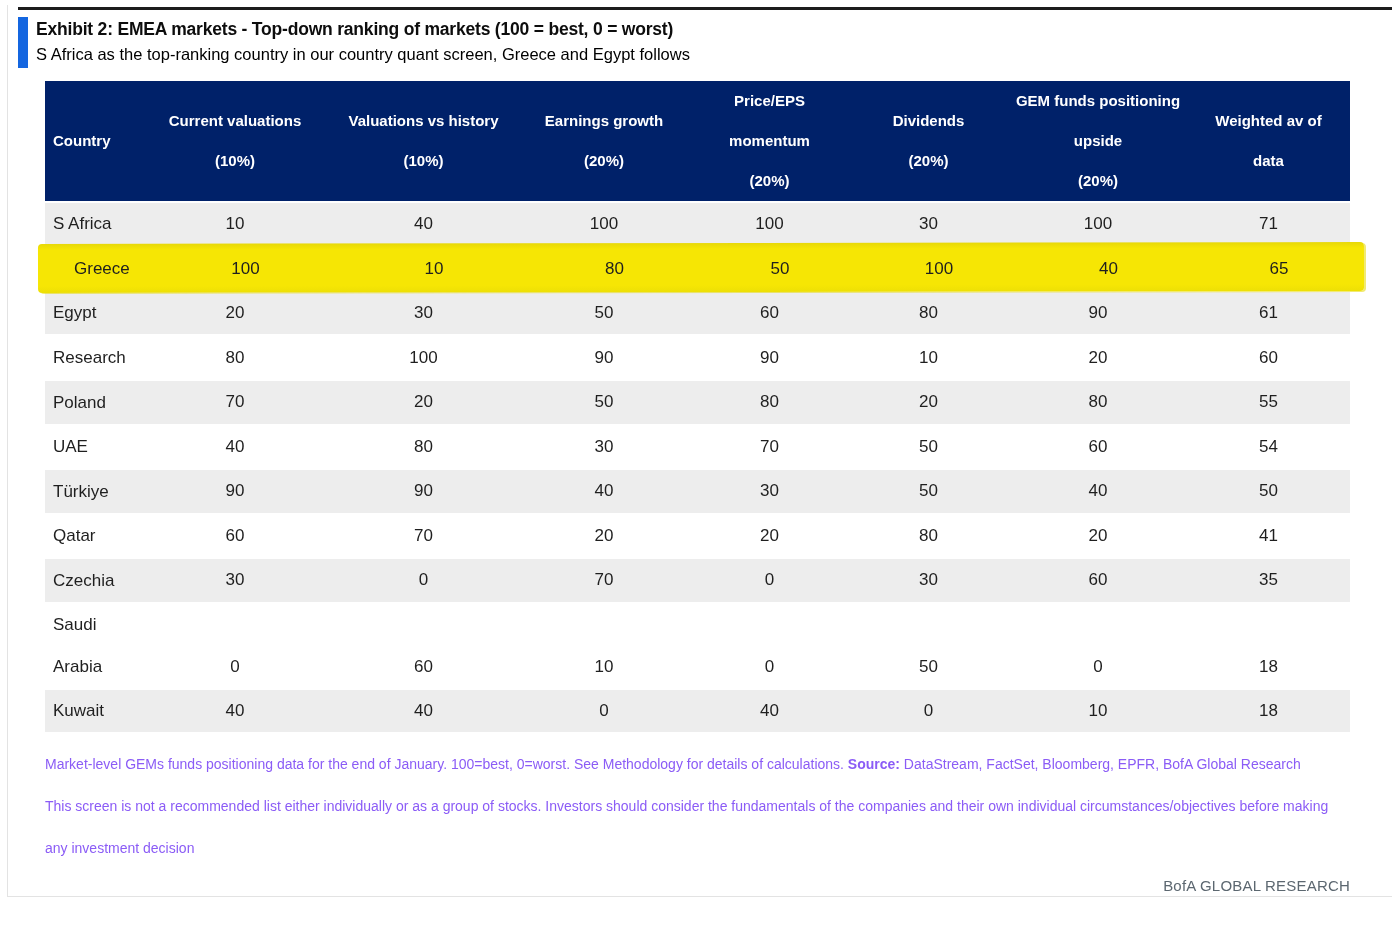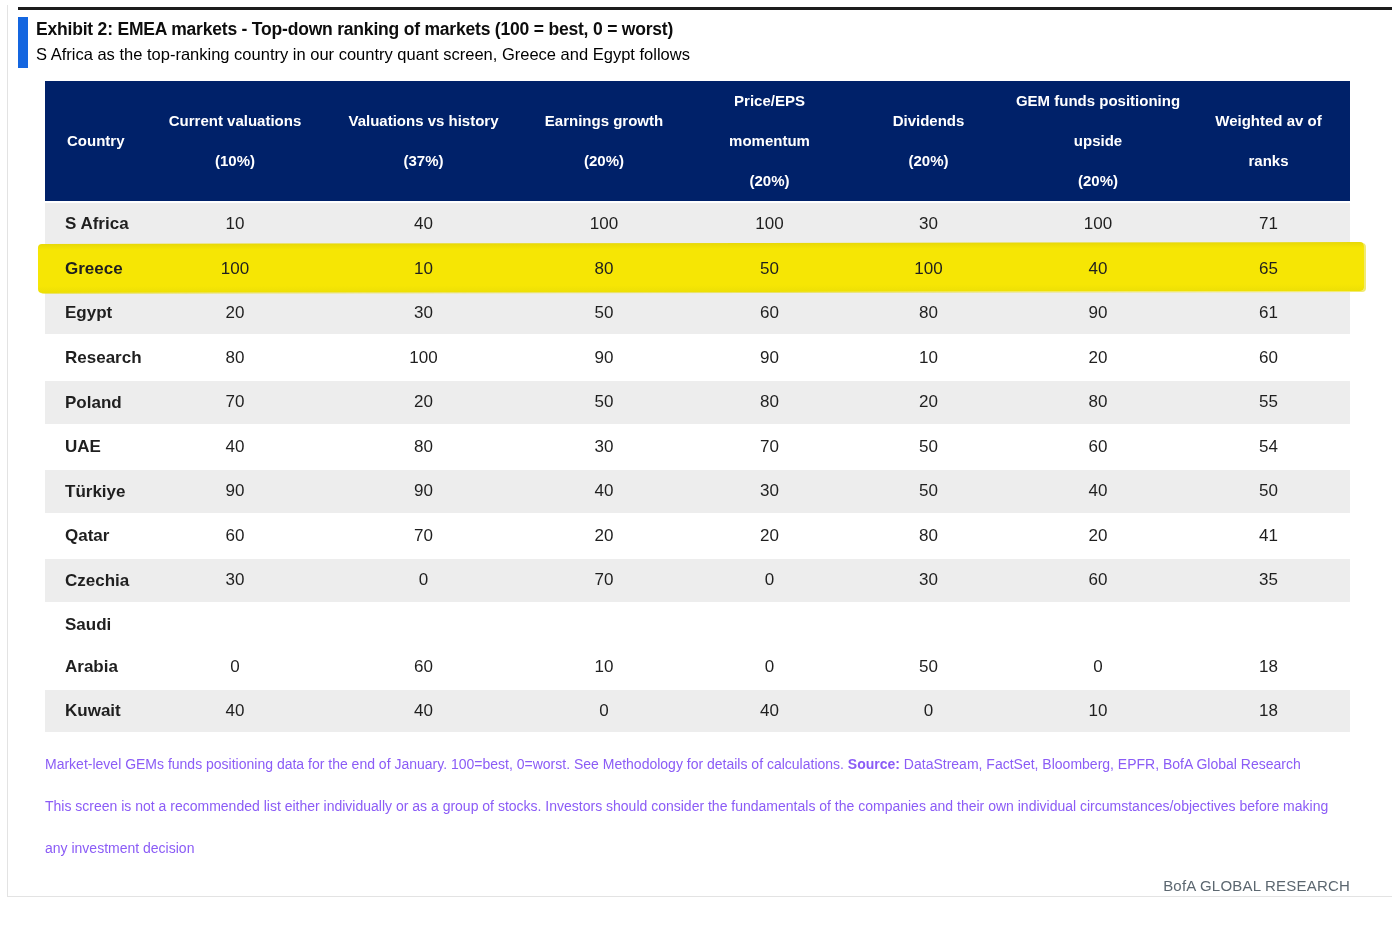--- a/index.html
+++ b/index.html
@@ -19,32 +19,32 @@
   .subtitle { font-size:16.5px; font-weight:400; color:#000000; line-height:1.55; }
 
   .content { margin-left:45px; width:1305px; }
   .table { margin-top:13px;
     --cols: 95px 190px 187px 174px 157px 161px 178px 163px; }
 
   .thead { display:grid; grid-template-columns:var(--cols); height:122px; background:#002169;
            border-bottom:2px solid #fff; }
   .th { display:flex; flex-direction:column; justify-content:center; text-align:center;
         color:#ffffff; font-weight:700; font-size:15px; line-height:40px; white-space:pre-line; }
-  .th.c-left { text-align:left; padding-left:22px; }
+  .th.c-left { text-align:left; padding-left:8px; }
 
   .row { display:grid; grid-template-columns:var(--cols); min-height:44px; align-items:center;
          line-height:42px; font-size:17px; border-bottom:2px solid #fff; background:#ffffff; }
   .row.shade { background:#ededed; }
   .row.tall { align-items:end; }
   .cell { text-align:center; }
-  .cell.c-left { text-align:left; padding-left:20px;font-weight:bold; }
+  .cell.c-left { text-align:left; padding-left:8px; }
   .cell .wrapspan { display:inline-block; line-height:42px; vertical-align:middle; }
 
   .row.hl { position:relative; background:transparent; }
-  .row.hl .cell { position:relative; z-index:1; }
+  .row.hl .cell { position:relative; z-index:1;margin-left:21px; }
   .marker { position:absolute; left:-7px; right:-14px; top:-4px; bottom:-2px; z-index:0;
             background:linear-gradient(180deg,#e7d808 0%,#f6e604 12%,#f6e604 86%,#eddf05 100%);
             border-radius:4px; transform:rotate(-0.08deg);
             box-shadow:2px 1px 0 rgba(230,216,0,0.55); }
 
   .footnotes { margin-top:9px; font-size:14px; color:#8b5cf6; }
   .fn { line-height:42px; }
   .fn b { font-weight:700; }
 
   .branding { margin-top:8px; text-align:right; font-size:15px; color:#5c6770; letter-spacing:0.2px; }
@@ -65,33 +65,33 @@
     </div>
   </header>
 
   <div class="content">
     <div class="table">
       <div class="thead" id="thead">
           <div class="th c-left">Country</div>
           <div class="th">Current valuations
 (10%)</div>
           <div class="th">Valuations vs history
-(37%)</div>
+(10%)</div>
           <div class="th">Earnings growth
 (20%)</div>
           <div class="th">Price/EPS
 momentum
 (20%)</div>
           <div class="th">Dividends
 (20%)</div>
           <div class="th">GEM funds positioning
 upside
 (20%)</div>
           <div class="th">Weighted av of
-ranks</div>
+data</div>
         </div>
       <div id="tbody">
           <div class="row shade">
             <div class="cell c-left"><span class="wrapspan">S Africa</span></div>
             <div class="cell">10</div>
             <div class="cell">40</div>
             <div class="cell">100</div>
             <div class="cell">100</div>
             <div class="cell">30</div>
             <div class="cell">100</div>

